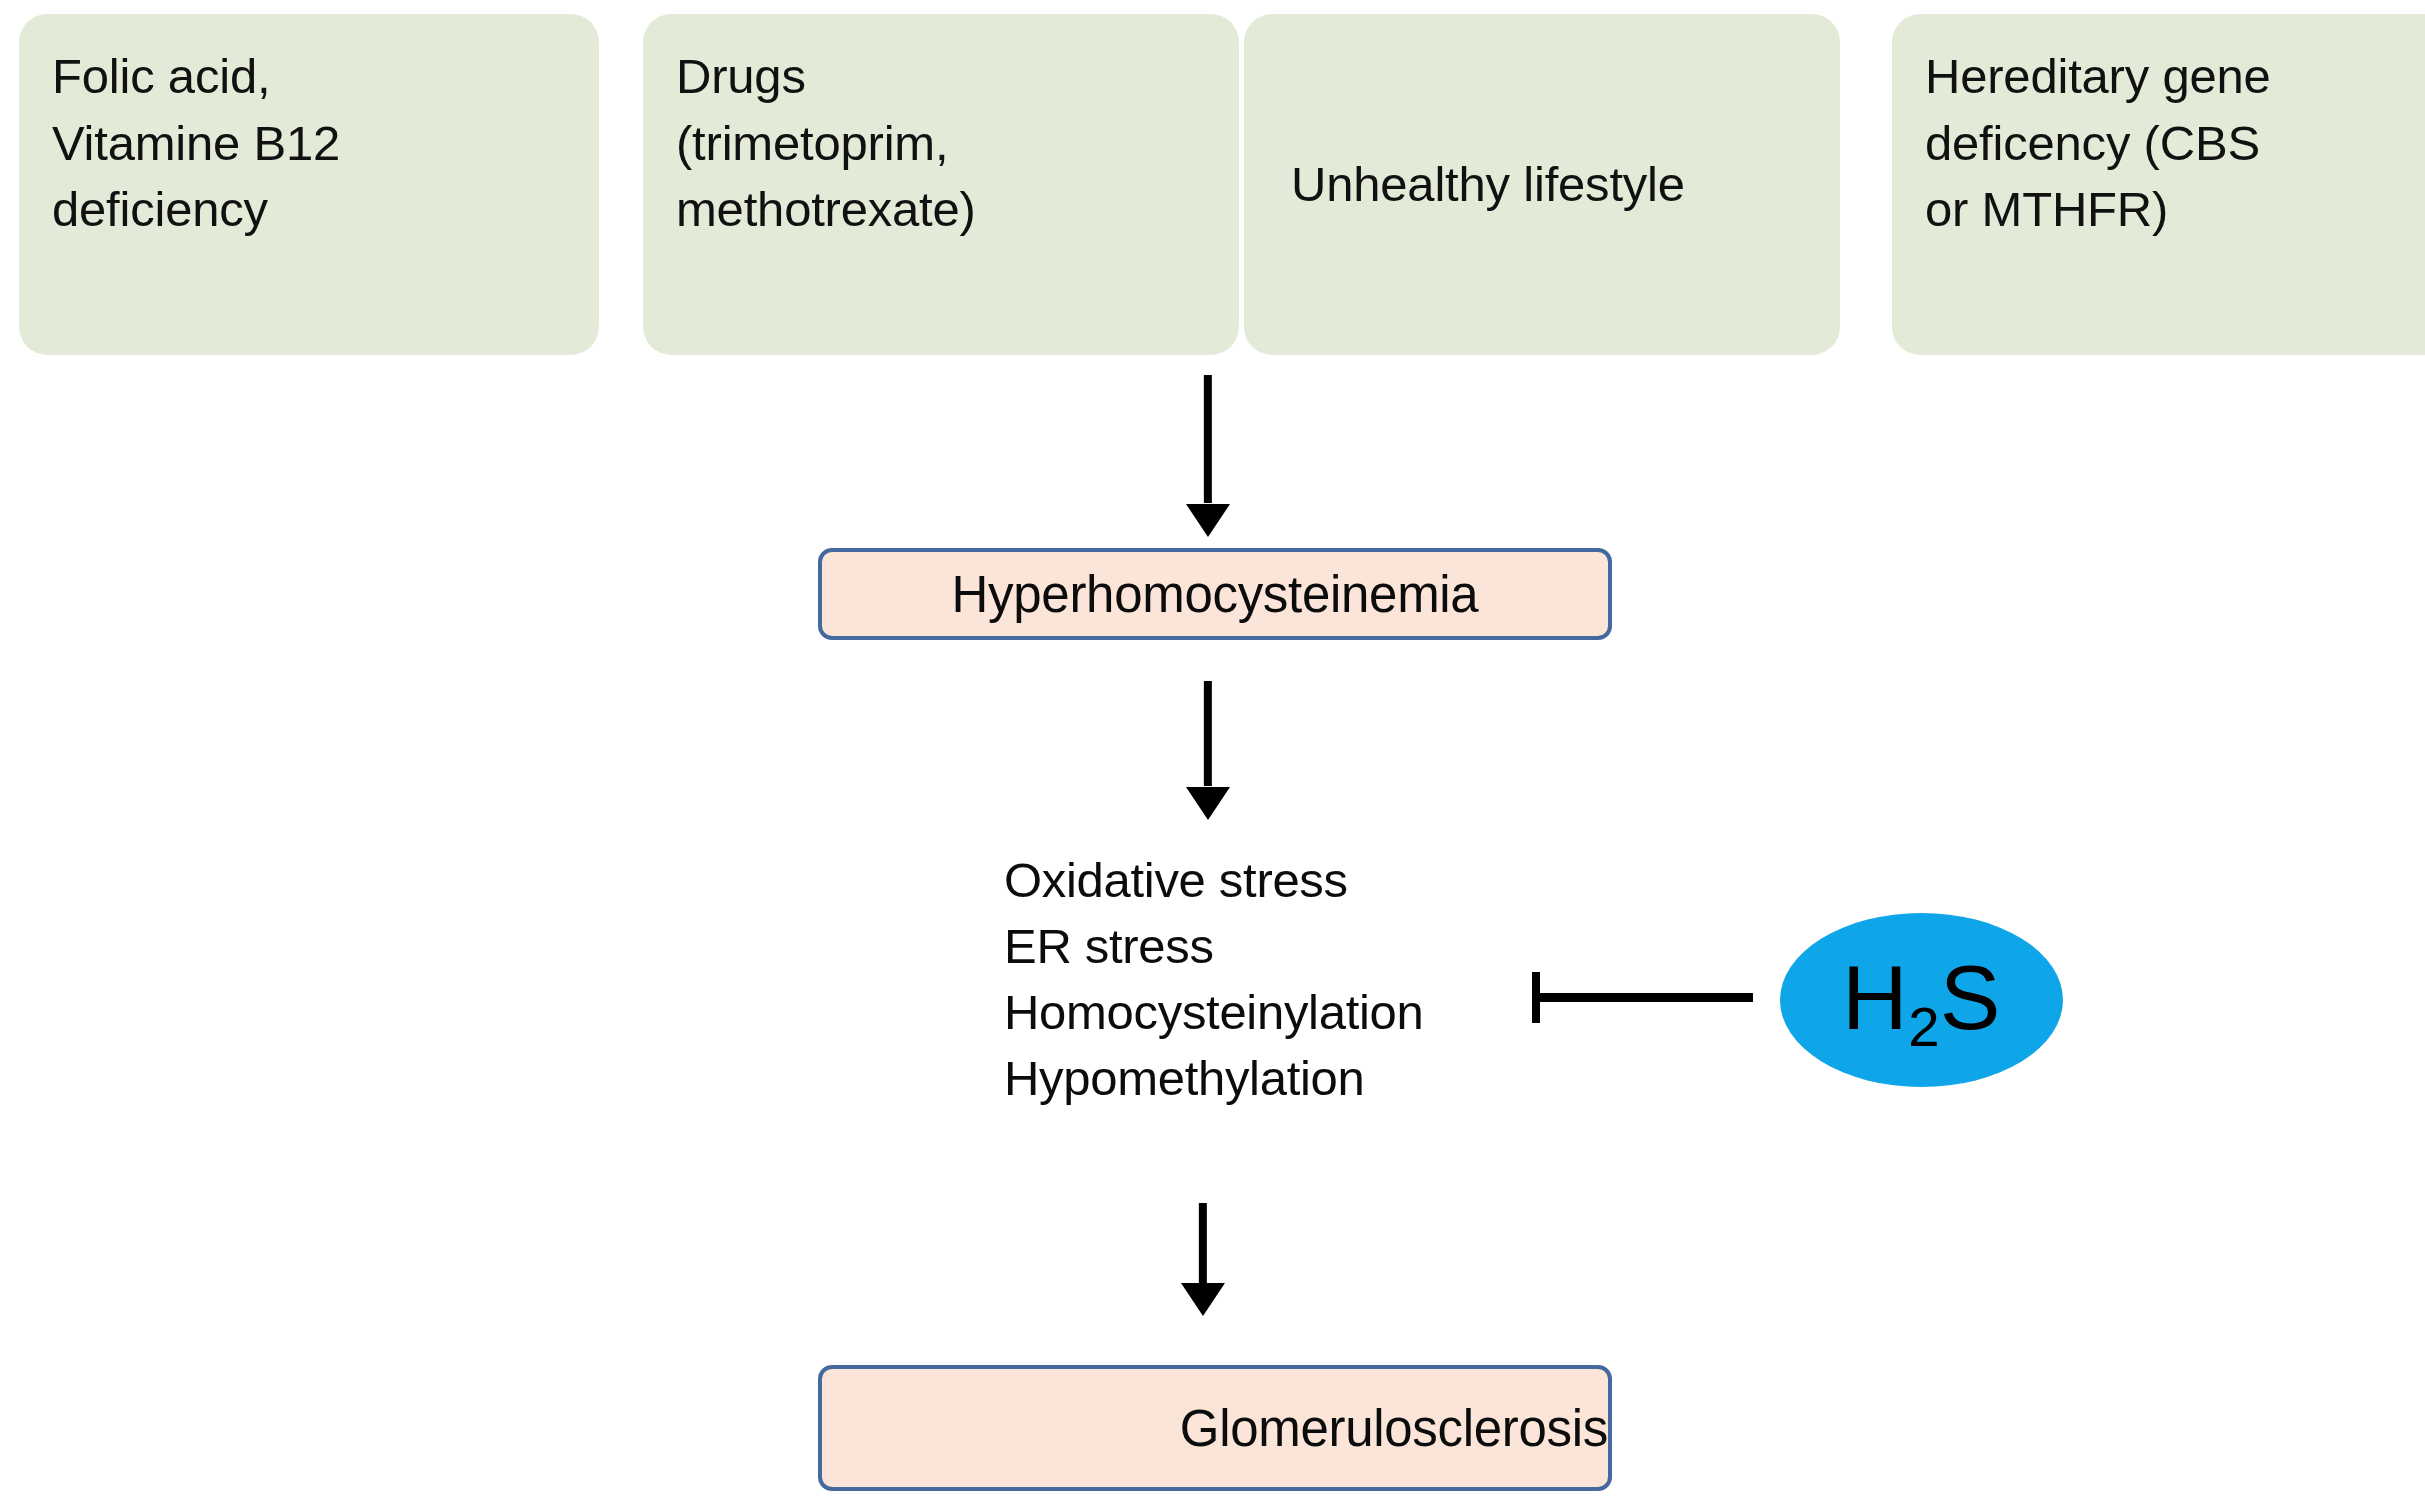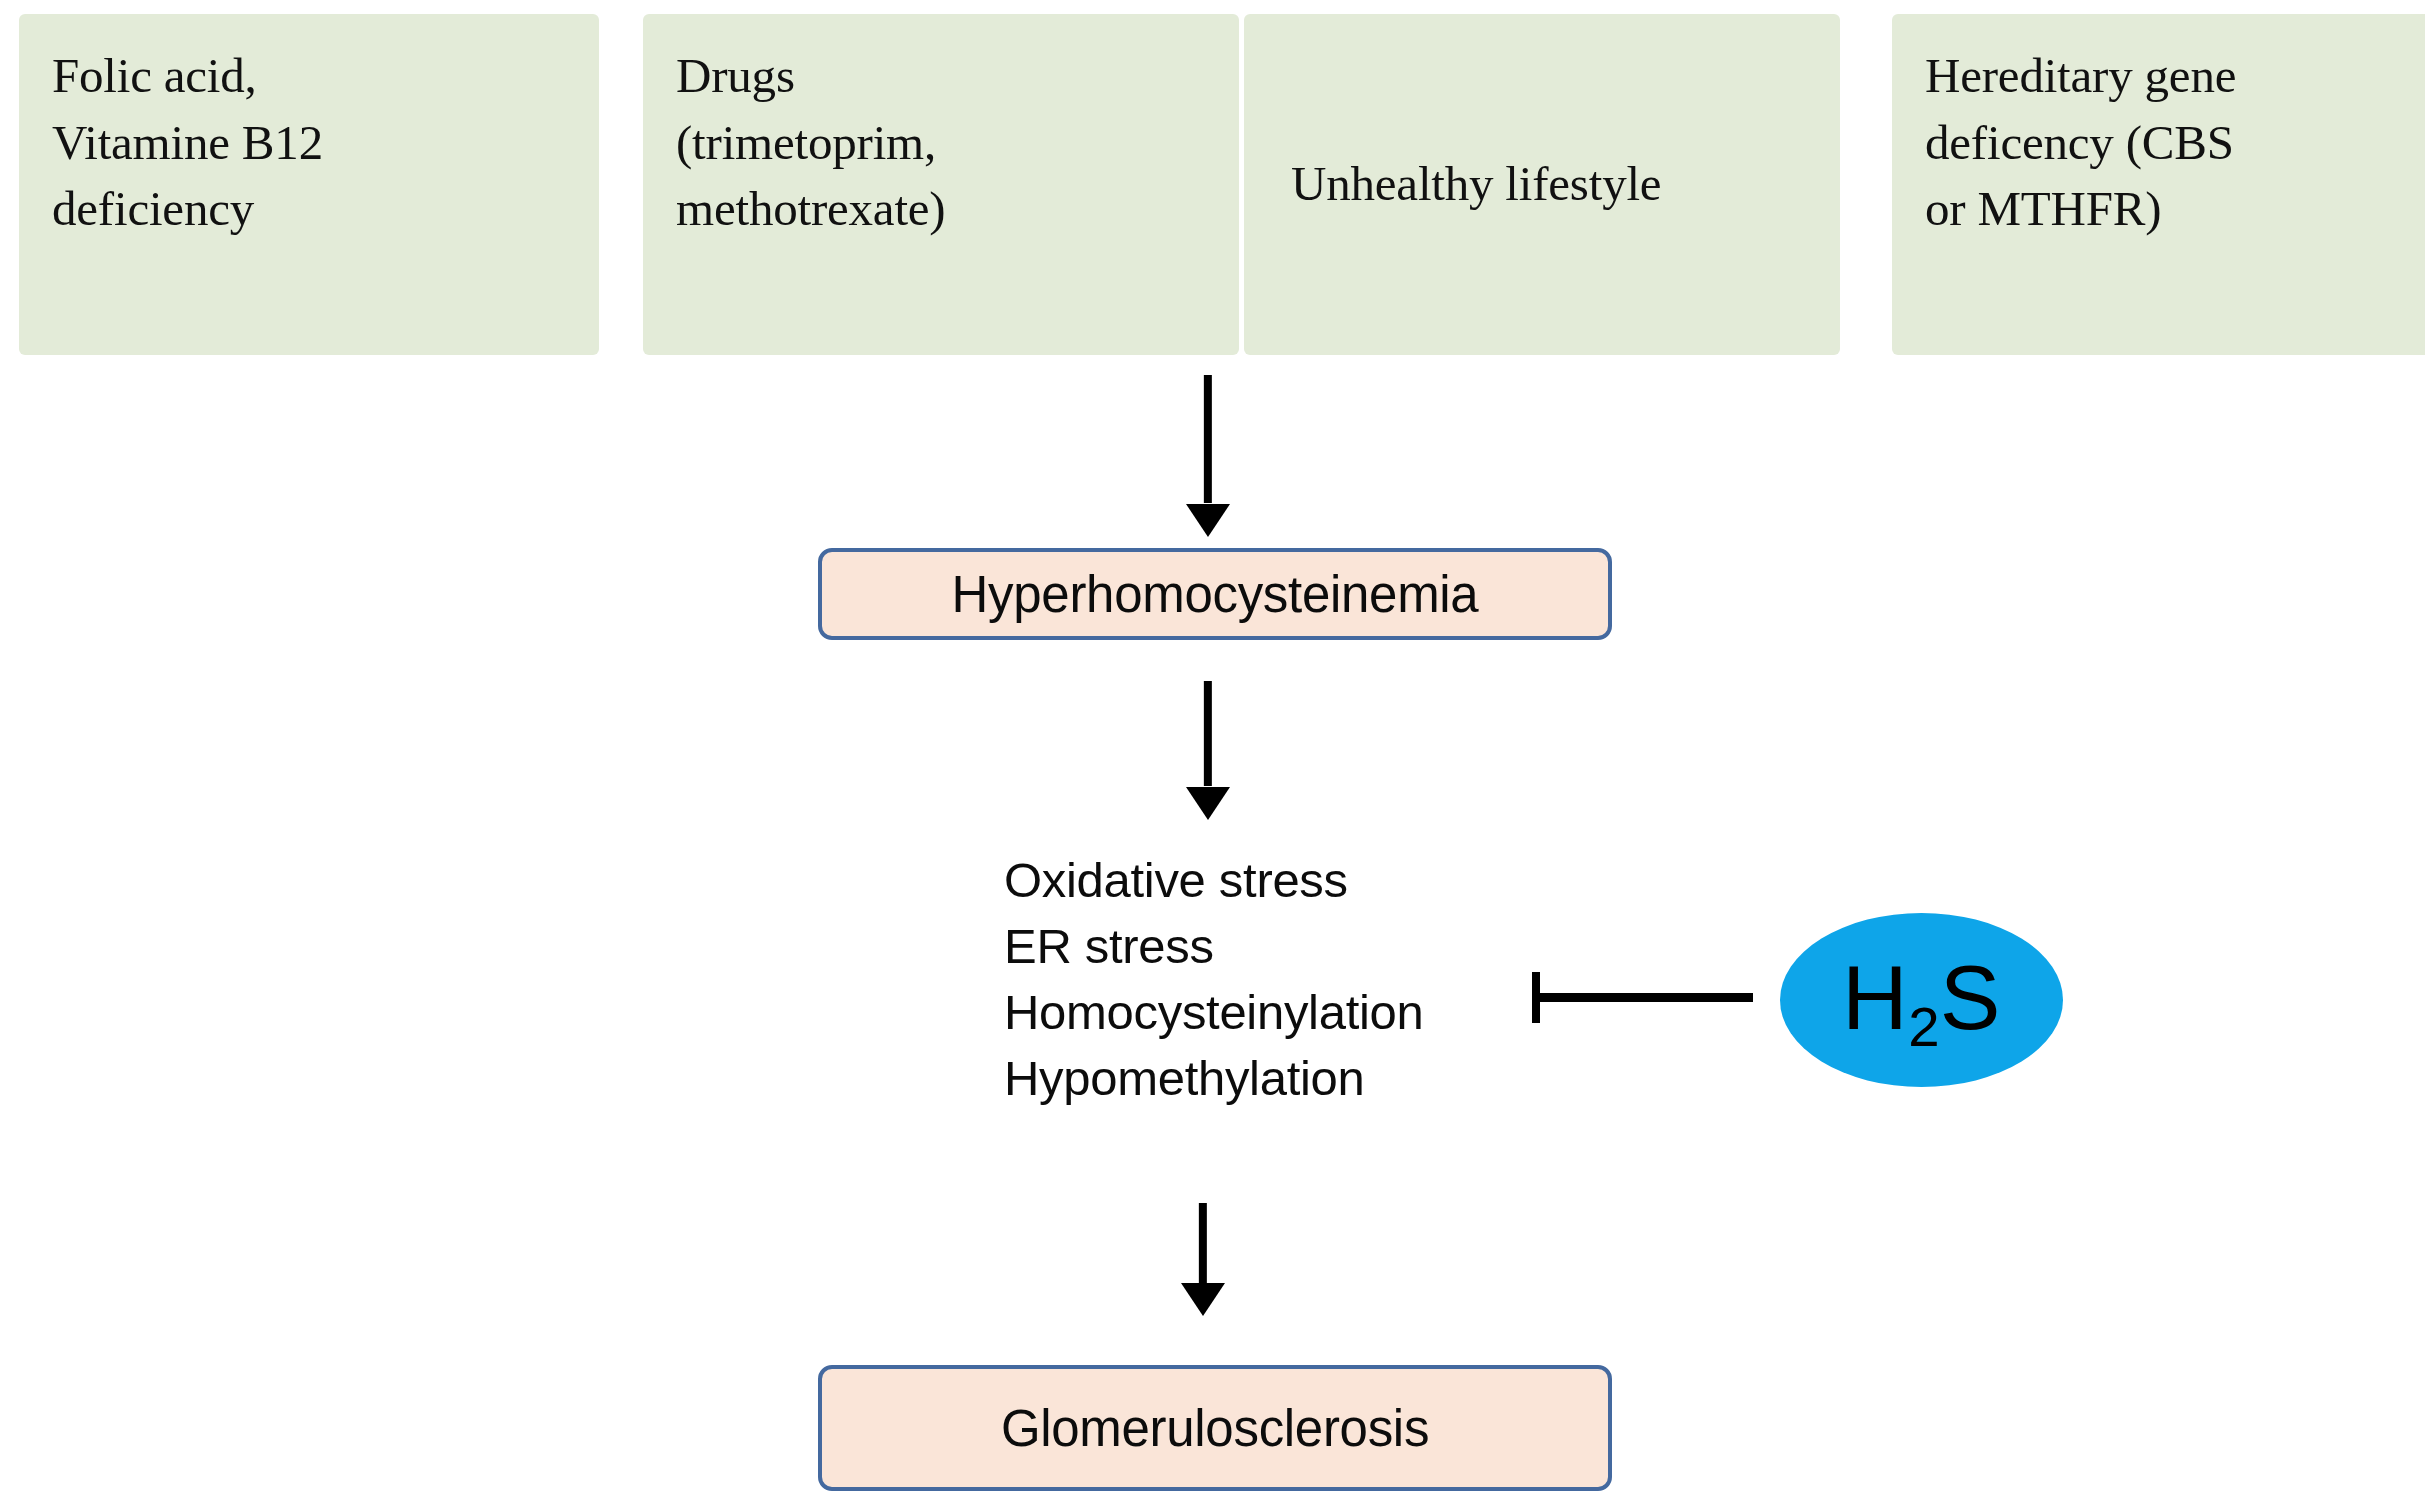--- a/index.html
+++ b/index.html
@@ -16,25 +16,24 @@
     width: 2426px;
     height: 1509px;
     background: #ffffff;
     overflow: hidden;
   }
 
   
   .cause-box {
     position: absolute;
     background: #e3ebd8;
-    border-radius: 6px;
+    border-radius: 28px;
     box-sizing: border-box;
     padding: 24.4px 32px 24.4px 33px;
     display: flex;
-    font-family: Liberation Serif, serif;
   }
   .cause-box .cause-text {
     font-size: 49px;
     line-height: 1.35;
     letter-spacing: -0.2px;
     color: #111111;
     white-space: pre-line;
   }
 
   .cause-1 { left: 19px;   top: 14px; width: 580px;  height: 341px; }
@@ -89,21 +88,21 @@
     align-items: center;
     justify-content: center;
   }
   .proc-box .proc-text {
     font-size: 51px;
     line-height: 1;
     letter-spacing: -0.3px;
     color: #0c0c0c;
   }
   .proc-hyper { left: 818px; top: 548px;  width: 794px; height: 92px; }
-  .proc-glom  { left: 818px; top: 1365px; width: 794px; height: 126px; }
+  .proc-glom  { left: 818px; top: 1365px; width: 794px; height: 126px; justify-content: flex-end; }
 
   
   .mech {
     position: absolute;
     left: 0;
     top: 847px;
     width: 2426px;
     padding-left: 27px;
   }
   .mech-line {

